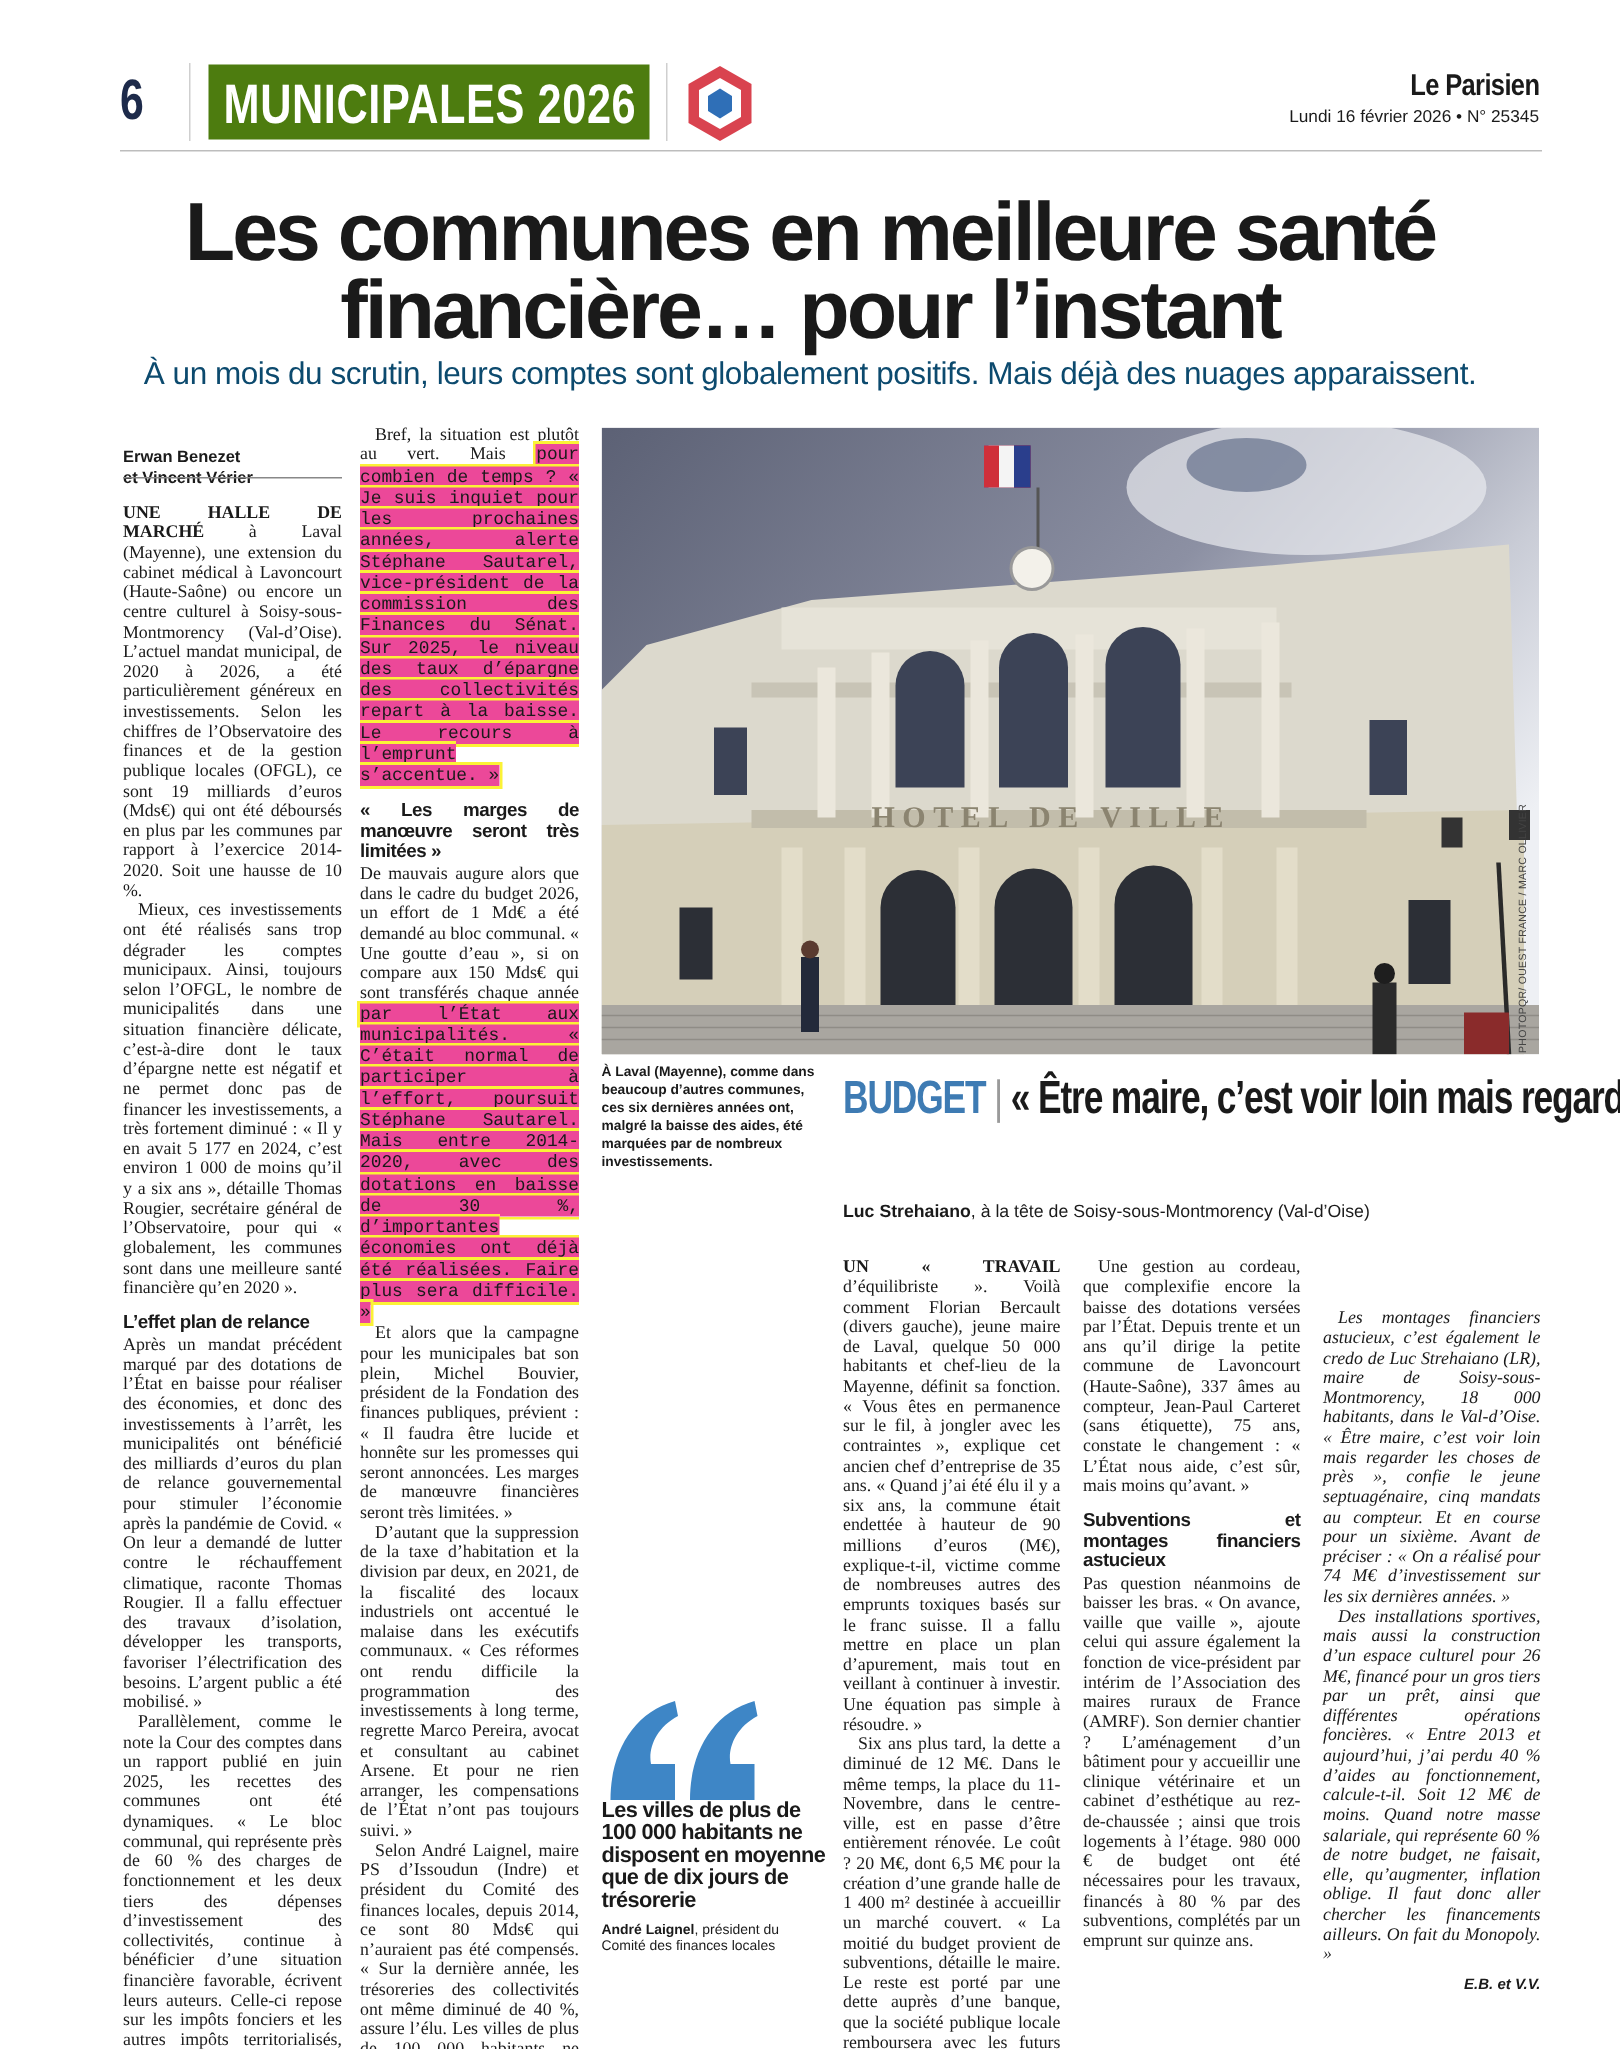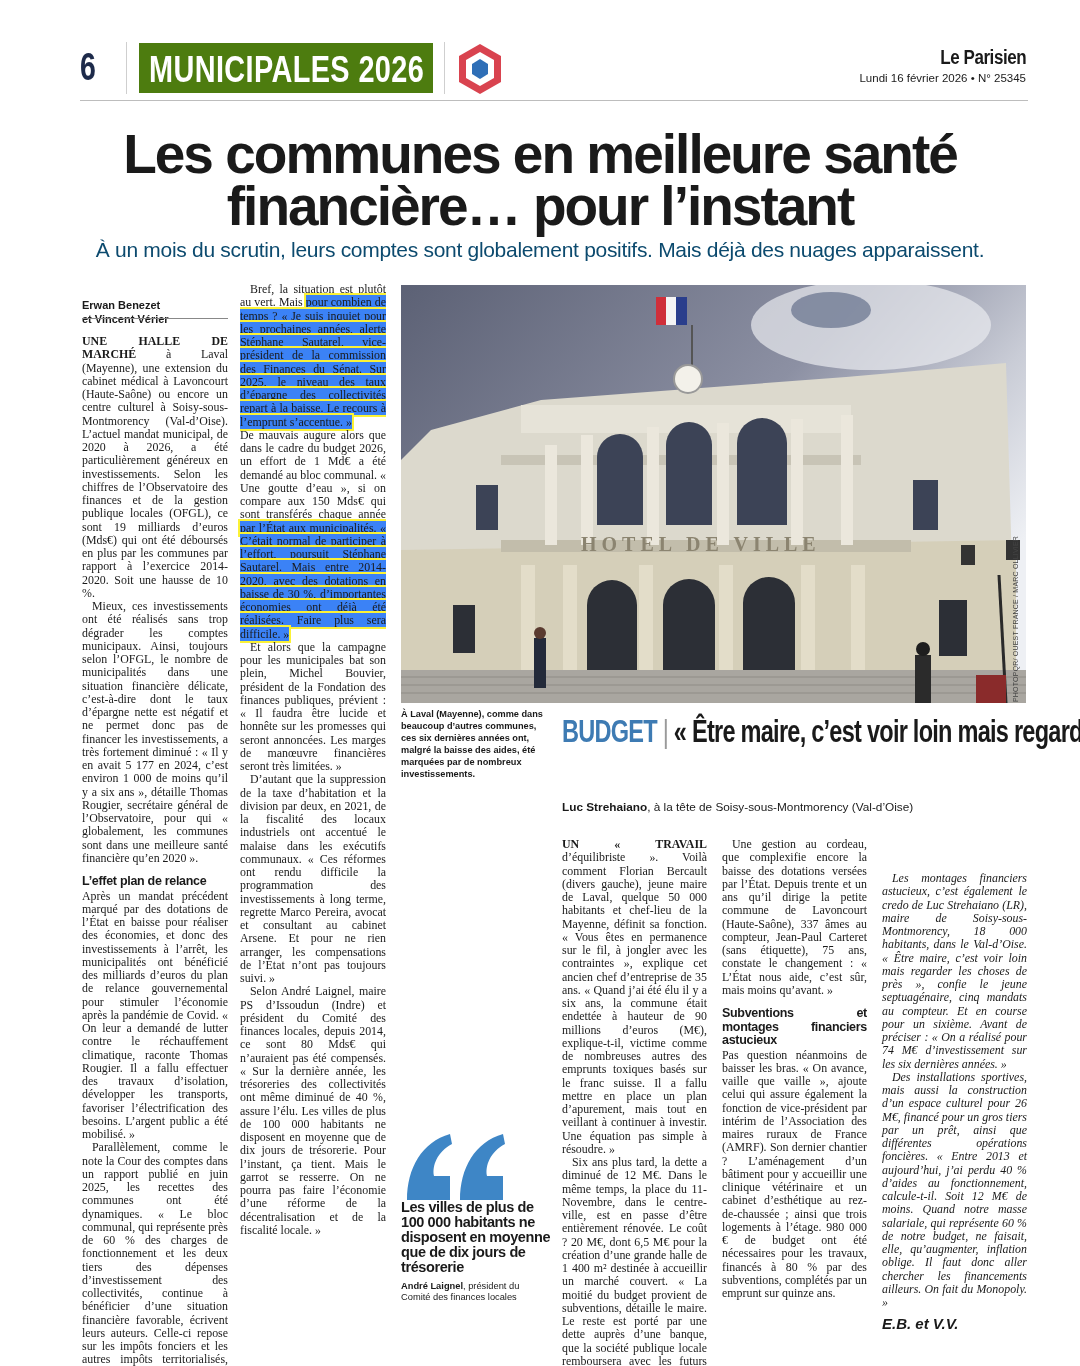--- a/index.html
+++ b/index.html
@@ -21,40 +21,40 @@
   
   #title { left:60px; top:128px; width:960px; text-align:center; font-size:55px; line-height:52px; font-weight:bold; letter-spacing:-2px; }
   #subtitle { left:60px; top:238px; width:960px; text-align:center; font-size:21px; color:#0c4a6e; letter-spacing:-0.3px; }
 
   
   .col { font-size:11.9px; line-height:13.25px; text-align:justify; hyphens:manual; }
   .col p { margin:0; text-indent:10px; }
   .col p.noind { text-indent:0; }
   .col h3 { font-family:"Liberation Sans", sans-serif; font-size:12.5px; line-height:13.5px; margin:10px 0 1px 0; font-weight:bold; letter-spacing:-0.3px; }
   .lead { font-family:Liberation Serif, serif; font-weight:bold;margin-top:44px; }
-  .hl { background:#3b82f6; box-shadow:0 0 0 2px #fbf236; }
+  .hl { background:#ec4899; box-shadow:0 0 0 2px #fbf236;font-family:Liberation Mono, monospace; }
   #byline { left:82px; top:283px; font-size:11px; line-height:14px; font-weight:bold;margin-top:15px; }
   #byline-rule { left:82px; top:318px; width:146px; height:1px; background:#888; }
   #col1 { left:82px; top:335px; width:146px; }
   #col2 { left:240px; top:283px; width:146px; }
 
   
   #photo { left:401px; top:285px; width:625px; height:418px; overflow:hidden; }
   #photo-credit { left:1012px; top:702px; font-size:7px; color:#444; transform:rotate(-90deg); transform-origin:left top; white-space:nowrap; letter-spacing:0.2px; }
   #caption { left:401px; top:708px; width:150px; font-size:9.2px; line-height:12px; font-weight:bold; }
 
   
   #kicker-line { left:562px; top:714px; width:470px; font-size:31px; line-height:35px; font-weight:bold; letter-spacing:-1px; transform:scaleX(0.76); transform-origin:left top; white-space:nowrap; }
   #kicker-line .kicker { color:#3e7bb3; }
   #kicker-line .bar { color:#9a9a9a; font-weight:normal; }
   #interviewee { left:562px; top:800px; font-size:11.8px; }
   #col3 { left:562px; top:838px; width:145px; }
   #col4 { left:722px; top:838px; width:145px; }
   #col5 { left:882px; top:872px; width:145px;font-style:italic; }
-  #signature { margin-top:8px; text-align:left; font-family:"Liberation Sans", sans-serif; font-weight:bold; font-size:15px; }
+  #signature { margin-top:8px; text-align:right; font-family:"Liberation Sans", sans-serif; font-weight:bold; font-size:10px; }
 
   
   #quote-mark { left:402px; top:1128px; width:110px; height:80px; }
   #pull-quote { left:401px; top:1200px; width:150px; font-size:14.5px; line-height:15px; font-weight:bold; letter-spacing:-0.4px; }
   #pull-author { left:401px; top:1281px; width:150px; font-size:9.3px; line-height:11px; }
 </style>
 </head>
 <body>
 
 <div class="abs sans" id="page-num">6</div>
@@ -84,20 +84,21 @@
 <div class="abs col serif" id="col1">
   <p class="noind"><span class="lead">UNE HALLE DE MARCHÉ</span><span> à Laval (Mayenne), une extension du cabinet médical à Lavoncourt (Haute-Saône) ou encore un centre culturel à Soisy-sous-Montmorency (Val-d’Oise). L’actuel mandat municipal, de 2020 à 2026, a été particulièrement généreux en investissements. Selon les chiffres de l’Observatoire des finances et de la gestion publique locales (OFGL), ce sont 19 milliards d’euros (Mds€) qui ont été déboursés en plus par les communes par rapport à l’exercice 2014-2020. Soit une hausse de 10 %.</span></p>
   <p>Mieux, ces investissements ont été réalisés sans trop dégrader les comptes municipaux. Ainsi, toujours selon l’OFGL, le nombre de municipalités dans une situation financière délicate, c’est-à-dire dont le taux d’épargne nette est négatif et ne permet donc pas de financer les investissements, a très fortement diminué : « Il y en avait 5 177 en 2024, c’est environ 1 000 de moins qu’il y a six ans », détaille Thomas Rougier, secrétaire général de l’Observatoire, pour qui « globalement, les communes sont dans une meilleure santé financière qu’en 2020 ».</p>
   <h3>L’effet plan de relance</h3>
   <p class="noind">Après un mandat précédent marqué par des dotations de l’État en baisse pour réaliser des économies, et donc des investissements à l’arrêt, les municipalités ont bénéficié des milliards d’euros du plan de relance gouvernemental pour stimuler l’économie après la pandémie de Covid. « On leur a demandé de lutter contre le réchauffement climatique, raconte Thomas Rougier. Il a fallu effectuer des travaux d’isolation, développer les transports, favoriser l’électrification des besoins. L’argent public a été mobilisé. »</p>
   <p>Parallèlement, comme le note la Cour des comptes dans un rapport publié en juin 2025, les recettes des communes ont été dynamiques. « Le bloc communal, qui représente près de 60 % des charges de fonctionnement et les deux tiers des dépenses d’investissement des collectivités, continue à bénéficier d’une situation financière favorable, écrivent leurs auteurs. Celle-ci repose sur les impôts fonciers et les autres impôts territorialisés, dont les bases augmentent chaque année sous l’effet de revalorisations automatiques, de l’évolution des bases physiques et de hausses de taux. »</p>
 </div>
 
 <div class="abs col serif" id="col2" style="top:283px;">
   <p><span>Bref, la situation est plutôt au vert. Mais </span><span class="hl">pour combien de temps ? « Je suis inquiet pour les prochaines années, alerte Stéphane Sautarel, vice-président de la commission des Finances du Sénat. Sur 2025, le niveau des taux d’épargne des collectivités repart à la baisse. Le recours à l’emprunt s’accentue. »</span></p>
+  <h3>« Les marges de manœuvre seront très limitées »</h3>
   <p class="noind"><span>De mauvais augure alors que dans le cadre du budget 2026, un effort de 1 Md€ a été demandé au bloc communal. « Une goutte d’eau », si on compare aux 150 Mds€ qui sont transférés chaque année </span><span class="hl">par l’État aux municipalités. « C’était normal de participer à l’effort, poursuit Stéphane Sautarel. Mais entre 2014-2020, avec des dotations en baisse de 30 %, d’importantes économies ont déjà été réalisées. Faire plus sera difficile. »</span></p>
   <p>Et alors que la campagne pour les municipales bat son plein, Michel Bouvier, président de la Fondation des finances publiques, prévient : « Il faudra être lucide et honnête sur les promesses qui seront annoncées. Les marges de manœuvre financières seront très limitées. »</p>
   <p>D’autant que la suppression de la taxe d’habitation et la division par deux, en 2021, de la fiscalité des locaux industriels ont accentué le malaise dans les exécutifs communaux. « Ces réformes ont rendu difficile la programmation des investissements à long terme, regrette Marco Pereira, avocat et consultant au cabinet Arsene. Et pour ne rien arranger, les compensations de l’État n’ont pas toujours suivi. »</p>
   <p>Selon André Laignel, maire PS d’Issoudun (Indre) et président du Comité des finances locales, depuis 2014, ce sont 80 Mds€ qui n’auraient pas été compensés. « Sur la dernière année, les trésoreries des collectivités ont même diminué de 40 %, assure l’élu. Les villes de plus de 100 000 habitants ne disposent en moyenne que de dix jours de trésorerie. Pour l’instant, ça tient. Mais le garrot se resserre. On ne pourra pas faire l’économie d’une réforme de la décentralisation et de la fiscalité locale. »</p>
 </div>
 
 <div class="abs" id="photo">
   <svg width="625" height="418" viewBox="0 0 625 418">
     <defs>
       <linearGradient id="sky" x1="0" y1="0" x2="1" y2="0.6">

